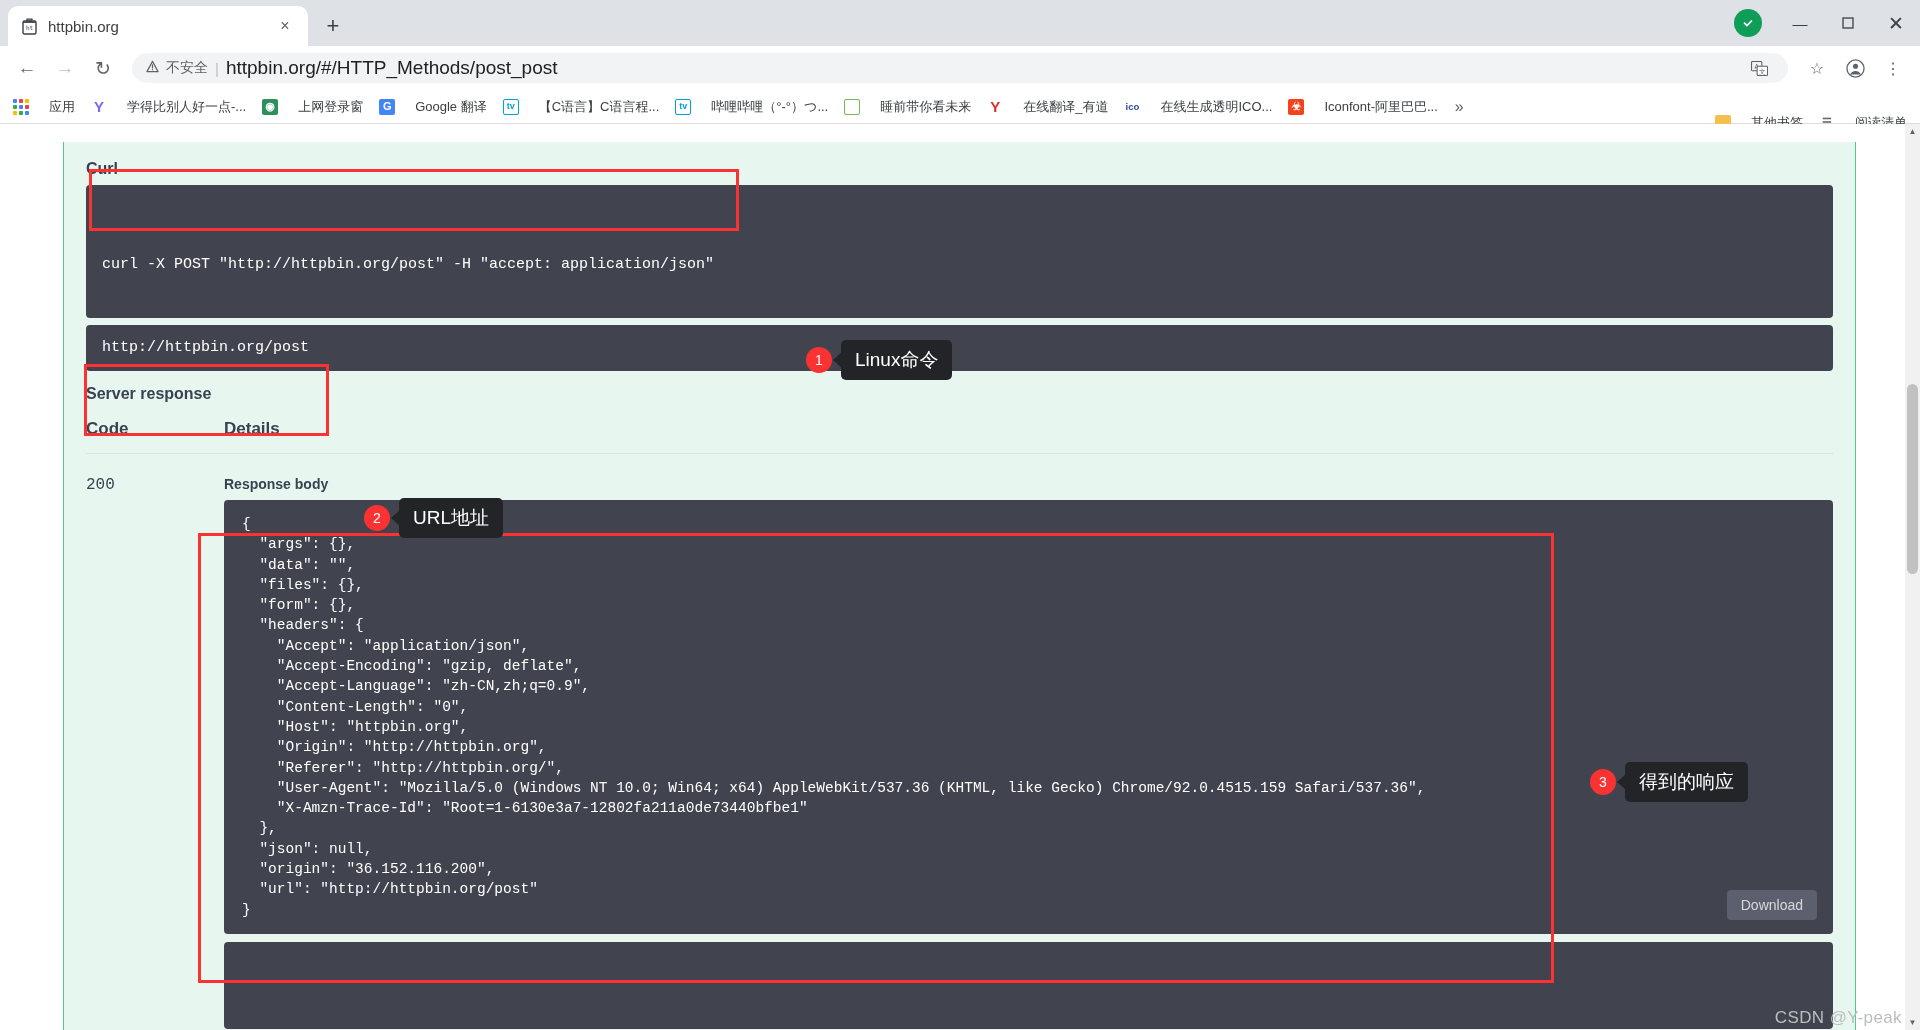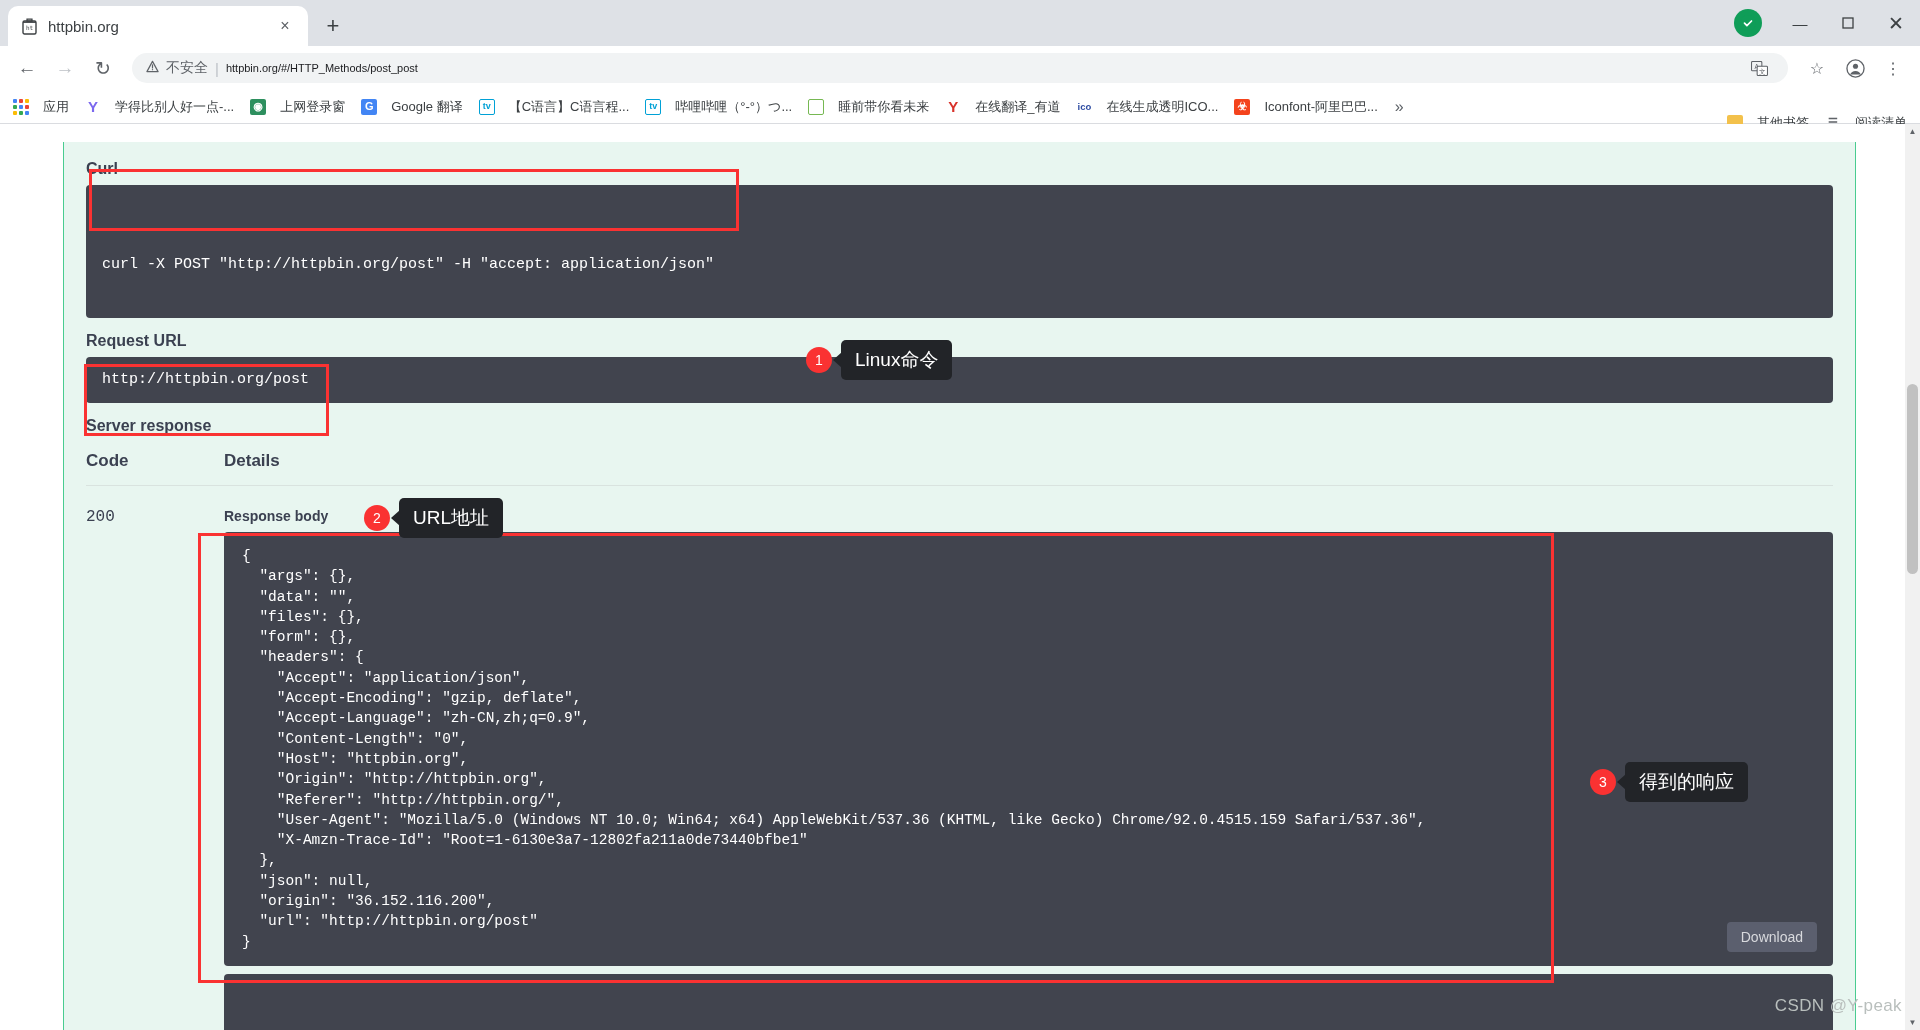--- a/index.html
+++ b/index.html
@@ -71,39 +71,39 @@
   }
   .nav-btn.disabled { color: #bdc1c6; }
   .omnibox {
     flex: 1; height: 30px; background: #f1f3f4; border-radius: 16px;
     display: flex; align-items: center; padding: 0 14px; gap: 7px;
     margin: 0 8px; font-size: 15px; color: #202124;
   }
   .warn-ico { color: #5f6368; font-size: 13px; }
   .not-secure { color: #5f6368; font-size: 14px; }
   .omni-sep { color: #bdc1c6; }
-  .omni-url { color: #202124; font-size: 11px; text-align: right; }
+  .omni-url { color: #202124; font-size: 19px; text-align: right; }
   .omni-right { display: flex; align-items: center; gap: 2px; }
   .omni-icon {
     width: 30px; height: 30px; display: flex; align-items: center;
     justify-content: center; color: #5f6368; font-size: 15px;
   }
   .tool-icon {
     width: 34px; height: 34px; display: flex; align-items: center;
     justify-content: center; color: #5f6368; font-size: 16px; flex:0 0 34px;
   }
 
   
   .bookmarks {
     height: 34px; background: #ffffff; display: flex; align-items: center;
     padding: 0 6px; gap: 2px; border-bottom: 1px solid #dadce0;
     font-size: 13px; color: #3c4043; position: relative;
   }
   .bm {
-    display: flex; align-items: center; gap: 14px; padding: 4px 7px;
+    display: flex; align-items: center; gap: 20px; padding: 4px 7px;
     border-radius: 4px; white-space: nowrap; max-width: 190px; overflow:hidden;
   }
   .bm-label { overflow: hidden; text-overflow: ellipsis; }
   .bm-ico {
     width: 16px; height: 16px; flex: 0 0 16px; border-radius: 2px;
     display: flex; align-items: center; justify-content: center;
     font-size: 11px; font-weight: bold; color:#fff; line-height:1;
   }
   .grid-ico {
     width: 16px; height: 16px; flex: 0 0 16px;
@@ -214,21 +214,21 @@
     background: #c1c1c1; border-radius: 6px;
   }
   .scroll-arrow {
     position: absolute; left:0; width: 15px; height: 15px;
     display:flex; align-items:center; justify-content:center;
     font-size: 8px; color: #5f6368;
   }
 
   
   .watermark {
-    position: absolute; right: 18px; bottom: 14px;
+    position: absolute; right: 18px; bottom: 2px;
     color: #b9bfbd; font-size: 17px; letter-spacing: 0.4px;
     font-family: "Liberation Sans", sans-serif;
   }
 </style>
 </head>
 <body>
 
 <div class="browser">
 
   <div class="tabstrip">
@@ -372,21 +372,20 @@
 
   <div class="viewport">
     <div class="op-block">
       <div class="op-inner">
 
         <div class="sec-label">Curl</div>
         <div class="code-block curl-box">
           <div class="curl-text">curl -X POST "http://httpbin.org/post" -H "accept: application/json"</div>
         </div>
 
-        <div class="sec-label" style="margin-top:14px;">Request URL</div>
         <div class="code-block url-box">
           <span>http://httpbin.org/post</span>
         </div>
 
         <div class="sec-label server-resp">Server response</div>
 
         <div class="resp-table">
           <div class="resp-head">
             <div class="col-code">Code</div>
             <div>Details</div>

